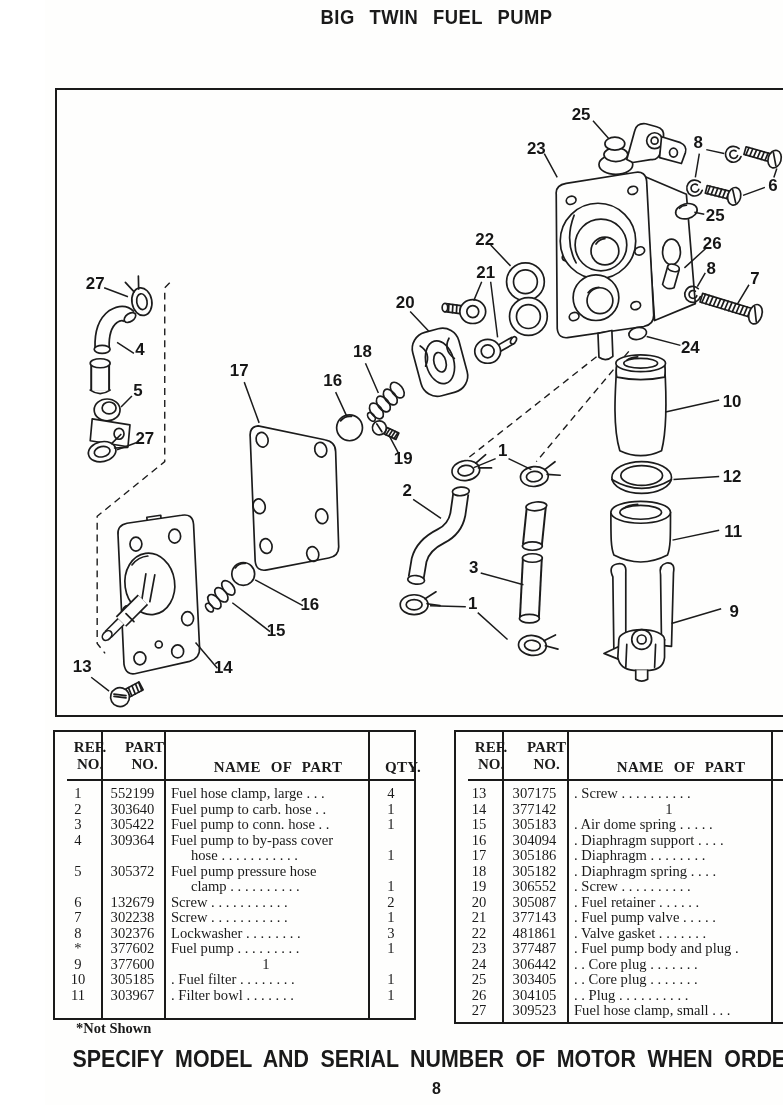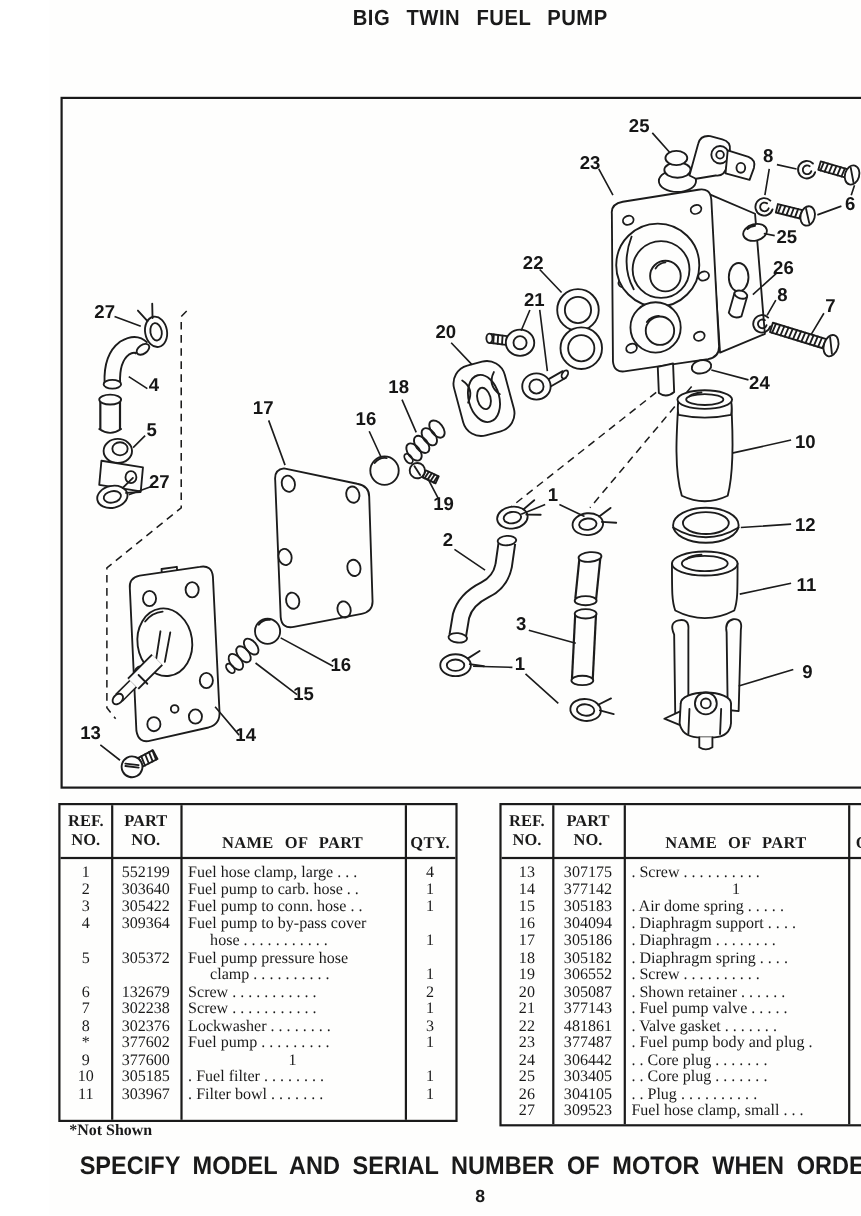--- a/index.html
+++ b/index.html
@@ -16,35 +16,35 @@
   .ld{stroke:#1c1c1c;stroke-width:1.5;fill:none;}
   .dsh{stroke:#1c1c1c;stroke-width:1.4;fill:none;stroke-dasharray:7 5;}
   .tubeO{stroke:#1c1c1c;fill:none;stroke-linecap:butt;}
   .tubeI{stroke:#fefefd;fill:none;stroke-linecap:butt;}
   .co{font:700 17px "Liberation Sans",sans-serif;fill:#161616;stroke:none;text-anchor:middle;}
   .ptable{position:absolute;border:2px solid #1a1a1a;box-sizing:border-box;
           font-size:14.6px;line-height:15.5px;}
   #ltable{left:8px;top:730px;width:363px;height:290px;}
   #rtable{left:409px;top:730px;width:369px;height:294px;}
   .divider{position:absolute;top:0;bottom:0;width:2px;background:#1a1a1a;}
-  .thead{position:absolute;left:0;right:0;top:0;height:47px;border-bottom:2px solid #1a1a1a;
+  .thead{position:absolute;left:12px;right:0;top:0;height:47px;border-bottom:2px solid #1a1a1a;
          display:grid;font-weight:700;font-size:15px;}
   #ltable .thead,#ltable .trow{grid-template-columns:46px 63px 204px 46px;}
   #rtable .thead,#rtable .trow{grid-template-columns:46px 65px 204px 50px;}
   .h2l{display:flex;flex-direction:column;align-items:center;justify-content:center;line-height:16.5px;}
   .h1l{display:flex;align-items:flex-end;justify-content:center;padding-bottom:4px;
        letter-spacing:.3px;word-spacing:6px;}
   .rows{position:absolute;left:0;right:0;top:47px;bottom:0;padding-top:7px;overflow:hidden;}
   .trow{display:grid;}
   .c-ref,.c-part{text-align:center;}
   .c-name{padding-left:7px;}
   .c-name span{display:block;}
   .c-name .l2{padding-left:20px;}
   .c-qty{display:flex;align-items:flex-end;justify-content:center;}
-  .notshown{position:absolute;left:18px;top:1020px;font-weight:700;font-size:14.5px;}
+  .notshown{position:absolute;left:31px;top:1020px;font-weight:700;font-size:14.5px;}
   .bigfooter{position:absolute;top:1046px;left:0;width:100%;text-align:center;white-space:nowrap;
              font-family:"Liberation Sans",sans-serif;font-weight:700;font-size:23px;
              transform:scaleX(.93);word-spacing:6px;}
   .pagenum{position:absolute;top:1080px;left:0;width:100%;text-align:center;
            font-family:"Liberation Sans",sans-serif;font-weight:700;font-size:16px;}
 </style>
 </head>
 <body>
 
 <div class="sheet">
@@ -552,21 +552,21 @@
           <div class="c-name">
             <span>. Screw . . . . . . . . . .</span>
             <span class="l2"></span>
           </div>
           <div class="c-qty">2</div>
         </div>
       <div class="trow">
           <div class="c-ref">20</div>
           <div class="c-part">305087</div>
           <div class="c-name">
-            <span>. Shown retainer  . . . . . .</span>
+            <span>. Fuel retainer  . . . . . .</span>
             <span class="l2"></span>
           </div>
           <div class="c-qty">1</div>
         </div>
       <div class="trow">
           <div class="c-ref">21</div>
           <div class="c-part">377143</div>
           <div class="c-name">
             <span>. Fuel pump valve  . . . . .</span>
             <span class="l2"></span>

